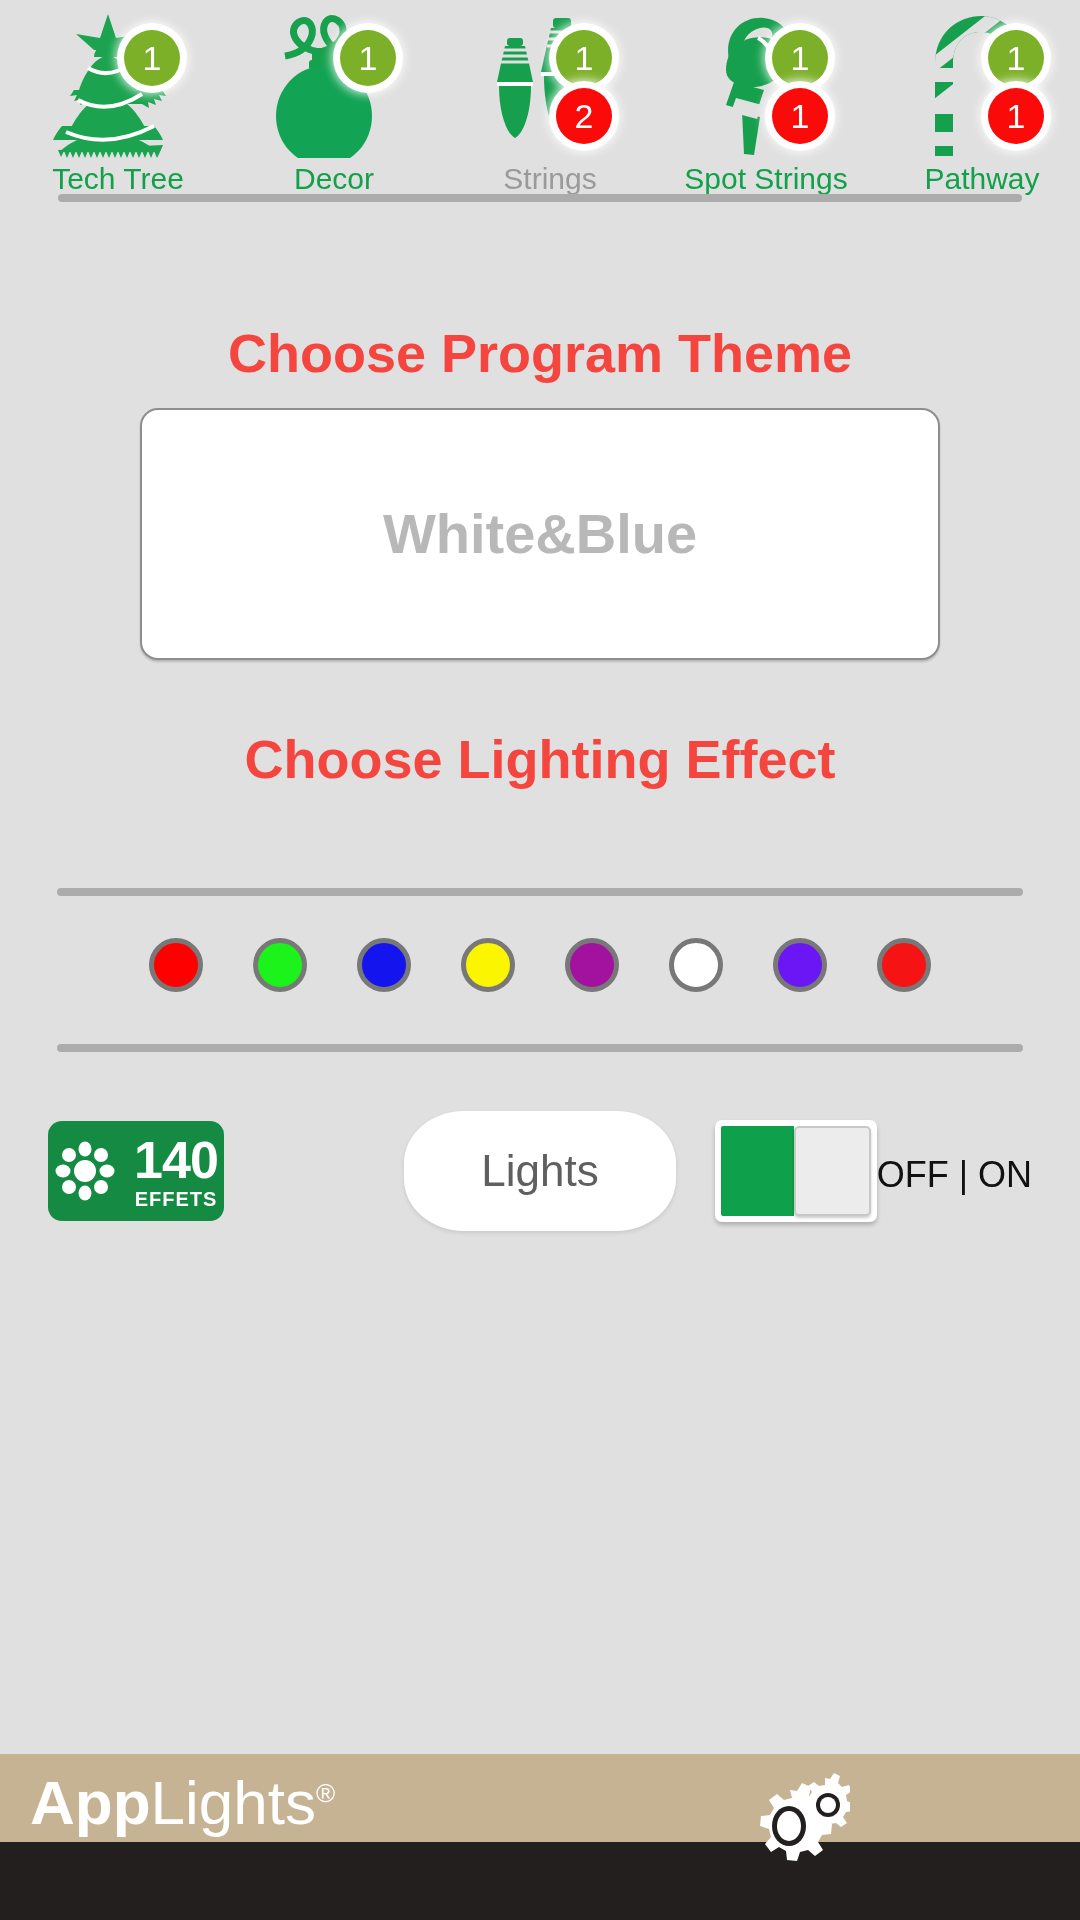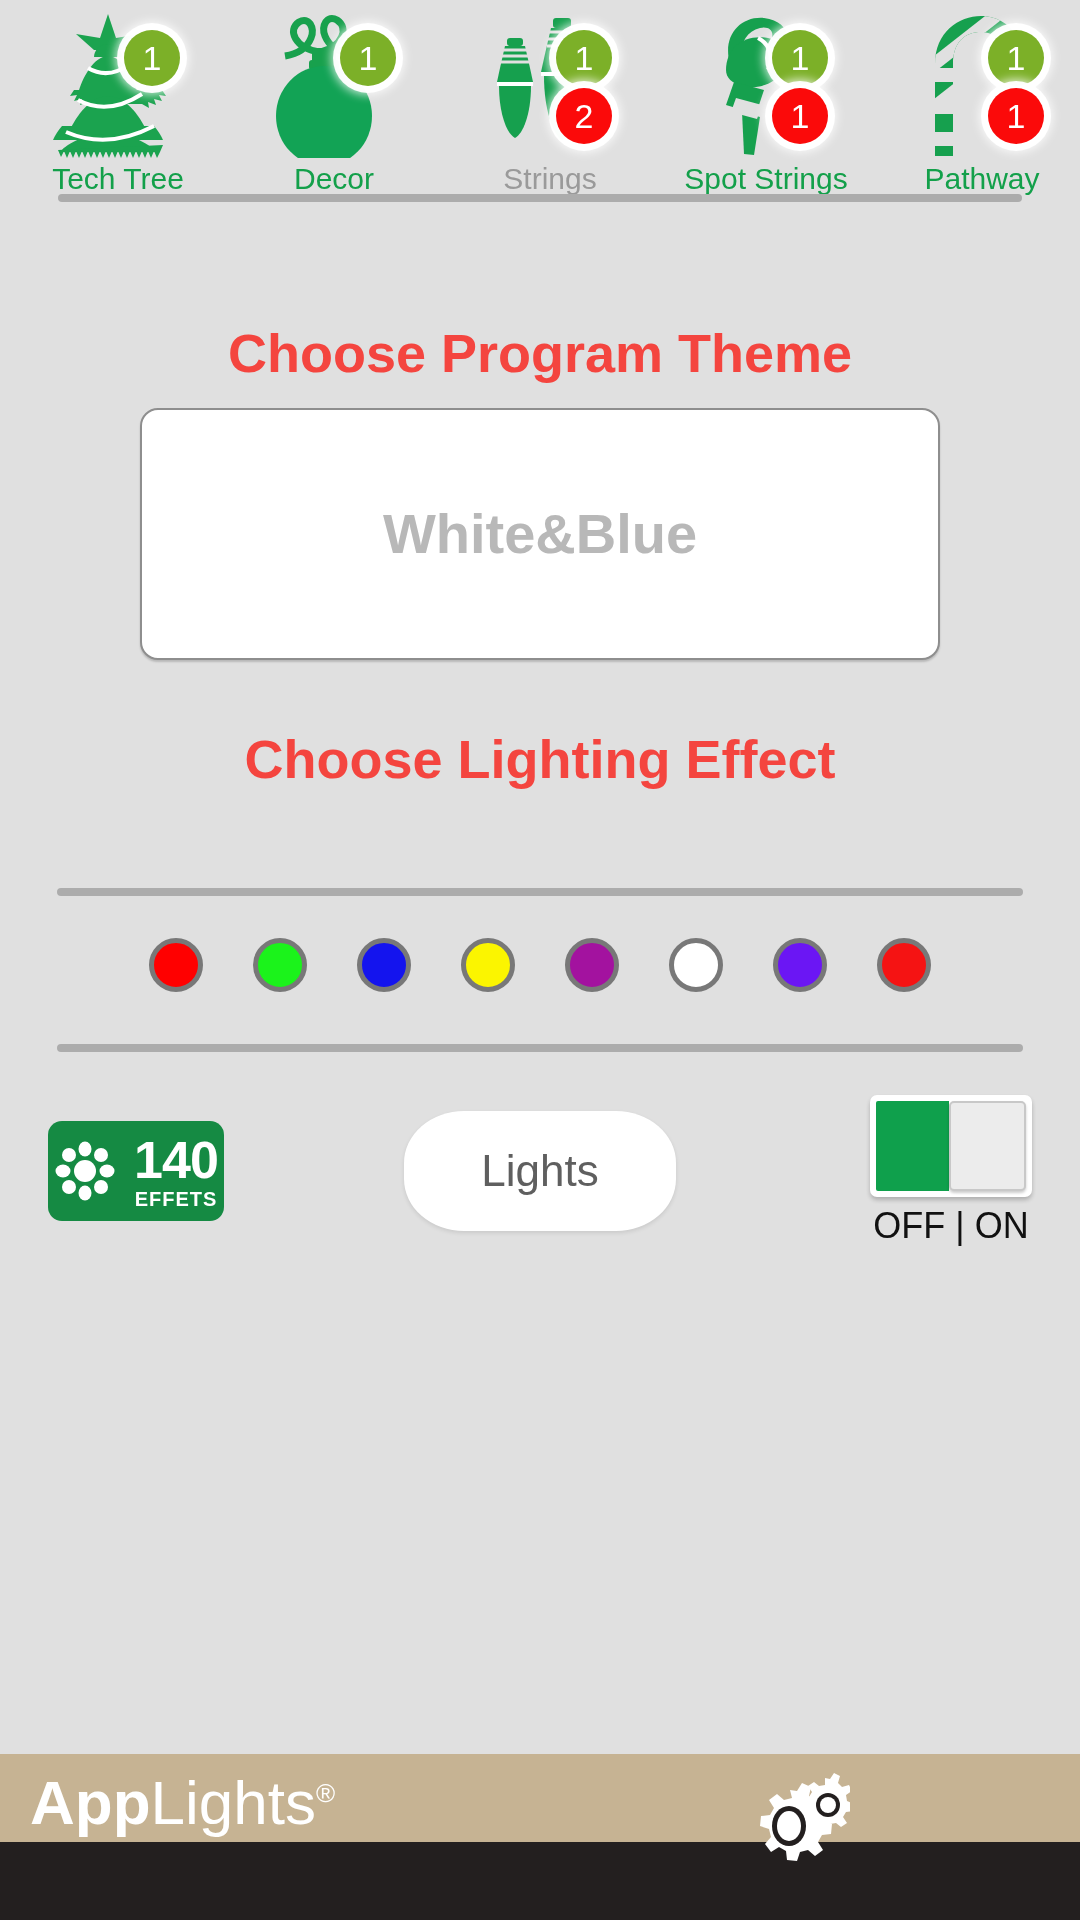--- a/index.html
+++ b/index.html
@@ -189,21 +189,21 @@
     font-size: 44px;
     font-family: "Liberation Sans", sans-serif;
     cursor: pointer;
     box-shadow: 0 2px 4px rgba(0,0,0,0.10);
   }
 
   .toggle-wrap {
     position: absolute;
     right: 48px;
     display: flex;
-    flex-direction: column;
+    flex-direction: row;
     align-items: center;
   }
   .toggle {
     width: 162px; height: 102px;
     background: #ffffff;
     border-radius: 7px;
     padding: 6px;
     display: flex;
     box-shadow: 0 3px 4px rgba(0,0,0,0.22);
   }

